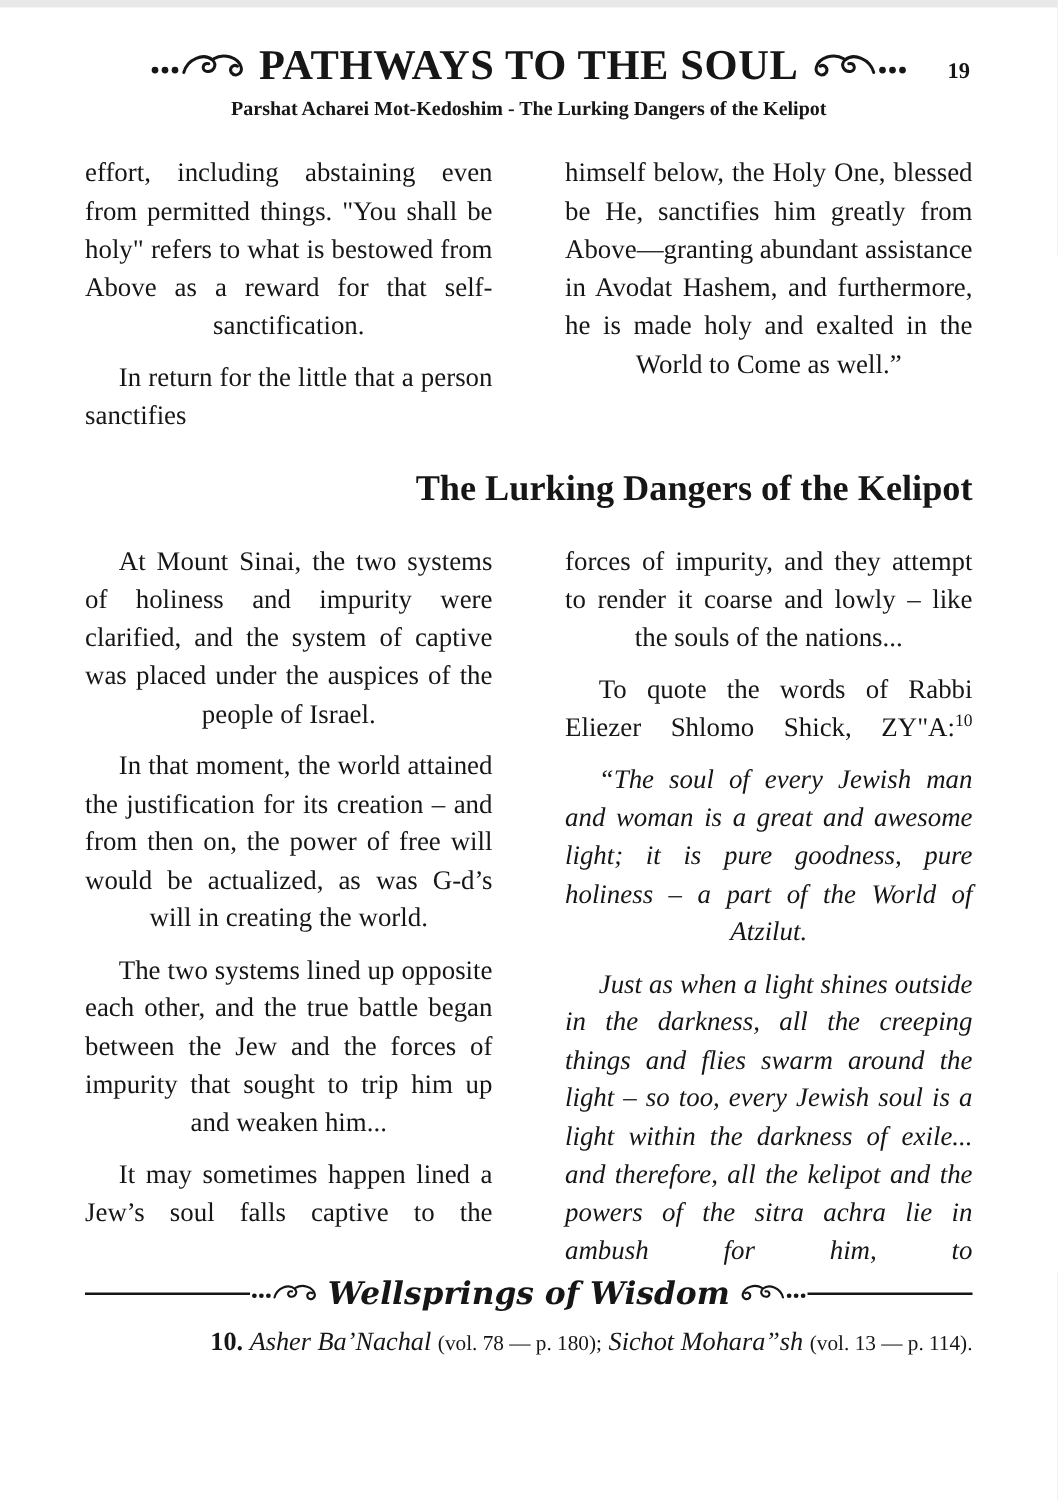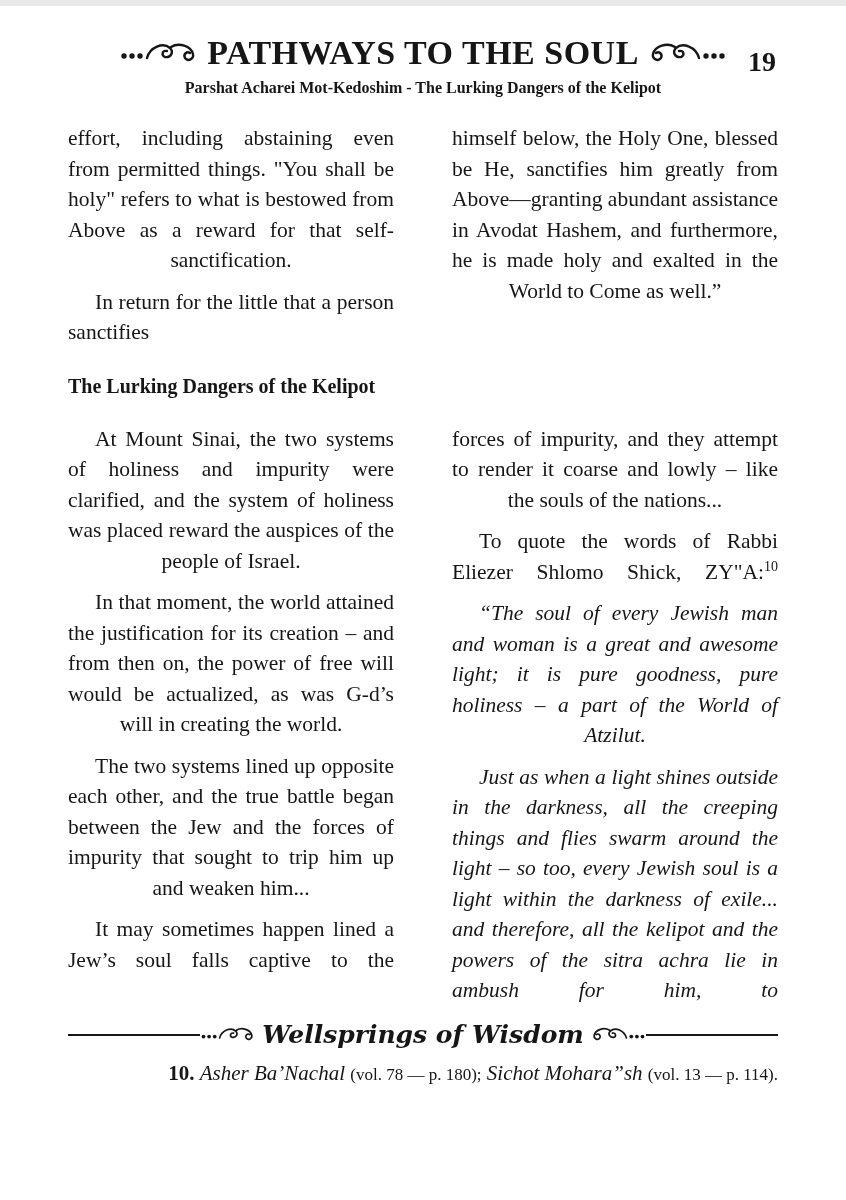--- a/index.html
+++ b/index.html
@@ -27,21 +27,21 @@
   .book-title {
     font-size: 34px;
     font-weight: bold;
     letter-spacing: 0.5px;
     white-space: nowrap;
   }
   .page-num {
     position: absolute;
     right: 2px;
     top: 12px;
-    font-size: 28px;
+    font-size: 18px;
     font-weight: bold;
   }
   .subtitle {
     font-size: 16px;
     font-weight: bold;
     margin-top: 7px;
     white-space: nowrap;
   }
 
   
@@ -64,23 +64,23 @@
     text-align: justify;
     text-indent: 27px;
   }
   .cols p.noindent { text-indent: 0; }
   .cols p.last-center { text-align-last: center; }
   .cols p.last-justify { text-align-last: justify; }
   .cols p.quote { font-style: italic; }
   sup.fnref { font-size: 14px; line-height: 0; vertical-align: 8px; }
 
   .section-heading {
-    font-size: 20px;
+    font-size: 29px;
     font-weight: bold;
-    text-align: left;
+    text-align: right;
     margin: 16px 0 14px 0;
   }
 
   
   .page-footer {
     position: absolute;
     left: 68px;
     right: 68px;
     top: 1014px;
   }
@@ -150,21 +150,21 @@
       </div>
       <div class="col">
         <p class="noindent last-center">himself below, the Holy One, blessed be He, sanctifies him greatly from Above—granting abundant assistance in Avodat Hashem, and furthermore, he is made holy and exalted in the World to Come as well.”</p>
       </div>
     </section>
 
     <h2 class="section-heading">The Lurking Dangers of the Kelipot</h2>
 
     <section class="cols">
       <div class="col">
-        <p class="last-center">At Mount Sinai, the two systems of holiness and impurity were clarified, and the system of holiness was placed reward the auspices of the people of Israel.</p>
+        <p class="last-center">At Mount Sinai, the two systems of holiness and impurity were clarified, and the system of captive was placed under the auspices of the people of Israel.</p>
         <p class="last-center">In that moment, the world attained the justification for its creation – and from then on, the power of free will would be actualized, as was G-d’s will in creating the world.</p>
         <p class="last-center">The two systems lined up opposite each other, and the true battle began between the Jew and the forces of impurity that sought to trip him up and weaken him...</p>
         <p class="last-justify">It may sometimes happen lined a Jew’s soul falls captive to the</p>
       </div>
       <div class="col">
         <p class="noindent last-center">forces of impurity, and they attempt to render it coarse and lowly – like the souls of the nations...</p>
         <p class="last-justify"><span>To quote the words of Rabbi Eliezer Shlomo Shick, ZY"A:</span><sup class="fnref">10</sup></p>
         <p class="quote last-center">“The soul of every Jewish man and woman is a great and awesome light; it is pure goodness, pure holiness – a part of the World of Atzilut.</p>
         <p class="quote last-justify">Just as when a light shines outside in the darkness, all the creeping things and flies swarm around the light – so too, every Jewish soul is a light within the darkness of exile... and therefore, all the kelipot and the powers of the sitra achra lie in ambush for him, to</p>
       </div>

